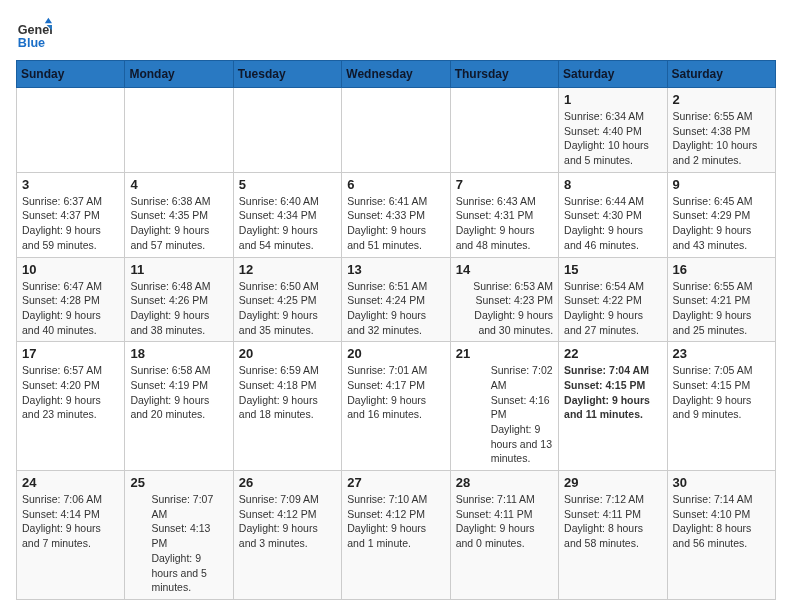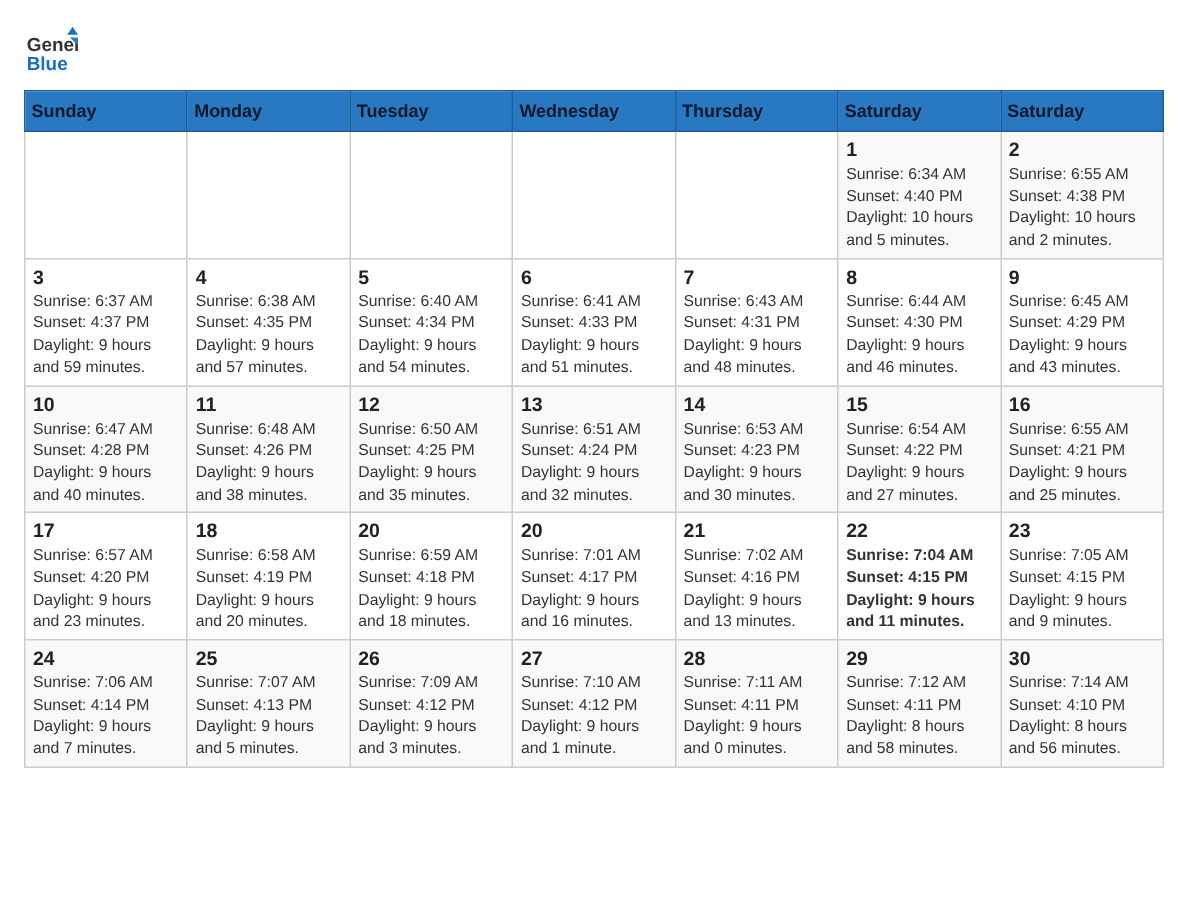--- a/index.html
+++ b/index.html
@@ -187,21 +187,21 @@
 Daylight: 9 hours and 35 minutes.</div>
         </td>
         <td>
           <div class="day-num">13</div>
           <div class="day-info" style="white-space: pre-line;">Sunrise: 6:51 AM
 Sunset: 4:24 PM
 Daylight: 9 hours and 32 minutes.</div>
         </td>
         <td>
           <div class="day-num">14</div>
-          <div class="day-info" style="white-space: pre-line;">Sunrise: 6:53 AM
+          <div class="day-info" style="white-space: pre-line; text-align: right;">Sunrise: 6:53 AM
 Sunset: 4:23 PM
 Daylight: 9 hours and 30 minutes.</div>
         </td>
         <td>
           <div class="day-num">15</div>
           <div class="day-info" style="white-space: pre-line;">Sunrise: 6:54 AM
 Sunset: 4:22 PM
 Daylight: 9 hours and 27 minutes.</div>
         </td>
         <td>
@@ -231,21 +231,21 @@
 Daylight: 9 hours and 18 minutes.</div>
         </td>
         <td>
           <div class="day-num">20</div>
           <div class="day-info" style="white-space: pre-line;">Sunrise: 7:01 AM
 Sunset: 4:17 PM
 Daylight: 9 hours and 16 minutes.</div>
         </td>
         <td>
           <div class="day-num">21</div>
-          <div class="day-info" style="white-space: pre-line;">Sunrise: 7:02 AM
+          <div class="day-info" style="white-space: pre-line; margin-left: 35px;">Sunrise: 7:02 AM
 Sunset: 4:16 PM
 Daylight: 9 hours and 13 minutes.</div>
         </td>
         <td>
           <div class="day-num">22</div>
           <div class="day-info" style="white-space: pre-line; font-weight: bold;">Sunrise: 7:04 AM
 Sunset: 4:15 PM
 Daylight: 9 hours and 11 minutes.</div>
         </td>
         <td>
@@ -257,21 +257,21 @@
       </tr>
       <tr>
         <td>
           <div class="day-num">24</div>
           <div class="day-info" style="white-space: pre-line;">Sunrise: 7:06 AM
 Sunset: 4:14 PM
 Daylight: 9 hours and 7 minutes.</div>
         </td>
         <td>
           <div class="day-num">25</div>
-          <div class="day-info" style="white-space: pre-line;">Sunrise: 7:07 AM
+          <div class="day-info" style="white-space: pre-line; margin-left: 21px;">Sunrise: 7:07 AM
 Sunset: 4:13 PM
 Daylight: 9 hours and 5 minutes.</div>
         </td>
         <td>
           <div class="day-num">26</div>
           <div class="day-info" style="white-space: pre-line;">Sunrise: 7:09 AM
 Sunset: 4:12 PM
 Daylight: 9 hours and 3 minutes.</div>
         </td>
         <td>

